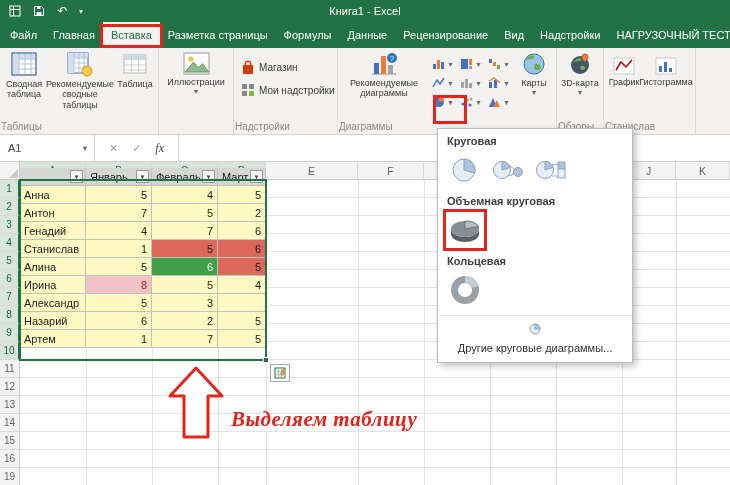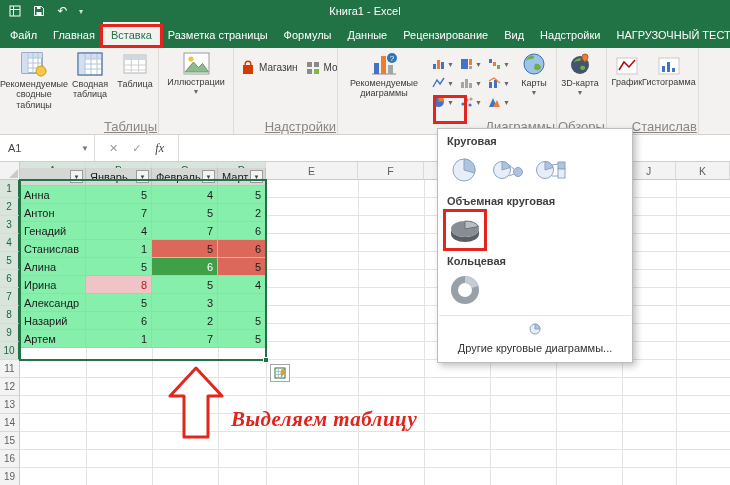--- a/index.html
+++ b/index.html
@@ -16,25 +16,25 @@
   
   .tabbar{height:26px;background:#217346;display:flex;align-items:stretch;padding-left:2px;}
   .tab{display:flex;align-items:center;padding:0 8px;font-size:11px;color:#fff;white-space:nowrap;cursor:default;}
   .tab.active{background:#f3f2f1;color:#217346;position:relative;}
   .redbox-tab{position:absolute;left:-3px;top:2px;right:-3px;bottom:0;border:3px solid #e3261d;pointer-events:none;z-index:40;}
 
   
   .ribbon{height:87px;background:#f3f2f1;border-bottom:1px solid #d5d2cf;display:flex;position:relative;}
   .rgroup{display:flex;flex-direction:column;border-right:1px solid #dedbd8;padding:1px 1px 0;overflow:hidden;}
   .rg-content{flex:1;display:flex;align-items:flex-start;}
-  .rg-label{height:14px;line-height:13px;text-align:right;font-size:13px;color:#8a8782;text-decoration:underline;}
+  .rg-label{height:14px;line-height:13px;text-align:left;font-size:10px;color:#8a8782;}
   .bigbtn{display:flex;flex-direction:column;align-items:center;text-align:center;font-size:9px;color:#3b3a39;line-height:1.15;padding-top:3px;}
   .bigbtn svg{margin-bottom:2px;}
   .caret{font-size:7px;color:#6a6a6a;line-height:1;margin-top:1px;}
-  .addins-stack{display:flex;gap:8px;margin-top:11px;padding:0 6px;}
+  .addins-stack{display:flex;flex-direction:column;gap:8px;margin-top:11px;padding:0 6px;}
   .smallbtn{display:flex;align-items:center;gap:4px;font-size:10px;color:#3b3a39;white-space:nowrap;}
   .chartgrid{display:grid;grid-template-columns:repeat(3,28px);grid-auto-rows:19px;margin:5px 0 0 0;}
   .minibtn{display:flex;align-items:center;justify-content:center;gap:2px;}
   .redbox-pie{position:absolute;left:433px;top:95px;width:34px;height:29px;border:3px solid #e3261d;z-index:40;pointer-events:none;}
 
   
   .fbar{height:27px;display:flex;border-bottom:1px solid #cfcfcf;background:#fff;font-size:11px;color:#444;}
   .namebox{width:95px;border-right:1px solid #d9d9d9;display:flex;align-items:center;justify-content:space-between;padding:0 5px 0 8px;}
   .ncaret{font-size:8px;color:#777;}
   .fxbtns{width:84px;display:flex;align-items:center;justify-content:space-evenly;border-right:1px solid #d9d9d9;color:#9a9a9a;font-size:11px;}
@@ -60,21 +60,21 @@
       linear-gradient(#e3e3e3,#e3e3e3);
     background-size:auto,1px 100%,1px 100%,1px 100%,1px 100%,1px 100%,1px 100%,1px 100%,1px 100%,1px 100%,1px 100%;
     background-position:0 0,66px 0,132px 0,198px 0,246px 0,338px 0,404px 0,470px 0,536px 0,602px 0,656px 0;
     background-repeat:repeat,no-repeat,no-repeat,no-repeat,no-repeat,no-repeat,no-repeat,no-repeat,no-repeat,no-repeat,no-repeat;}
   .xltable{position:absolute;left:20px;top:6px;width:246px;z-index:2;}
   .trow{display:flex;height:18px;}
   .trow > :nth-child(1){width:66px;}
   .trow > :nth-child(2){width:66px;}
   .trow > :nth-child(3){width:66px;}
   .trow > :nth-child(4){width:48px;}
-  .cell{border-right:1px solid #bcc3bd;border-bottom:1px solid #bcc3bd;background:#86efac;color:#1c1c1c;display:flex;align-items:center;padding:0 4px;overflow:hidden;white-space:nowrap;}
+  .cell{border-right:1px solid #bcc3bd;border-bottom:1px solid #bcc3bd;background:#fef9c3;color:#1c1c1c;display:flex;align-items:center;padding:0 4px;overflow:hidden;white-space:nowrap;}
   .cell.num{justify-content:flex-end;}
   .cell.hdr{background:#d5d7d5;position:relative;padding-right:16px;color:#1a1a1a;}
   .filterbtn{position:absolute;right:2px;top:2px;width:13px;height:13px;background:#f4f4f4;border:1px solid #9b9b9b;display:flex;align-items:center;justify-content:center;font-size:6px;color:#444;}
   .cell.c-red{background:#db685a;}
   .cell.c-green{background:#3fa047;color:#fff;}
   .cell.c-pink{background:#f0c3c6;color:#c11b1b;}
   .selbox{position:absolute;left:19px;top:17px;width:248px;height:182px;border:2px solid #217346;z-index:3;pointer-events:none;}
   .handle{position:absolute;right:-4px;bottom:-4px;width:6px;height:6px;background:#217346;border:1px solid #fff;}
   .qabtn{position:absolute;left:270px;top:202px;width:20px;height:18px;background:#fff;border:1px solid #a6a6a6;z-index:3;display:flex;align-items:center;justify-content:center;}
 
@@ -129,39 +129,39 @@
   <div class="tab">Рецензирование</div>
   <div class="tab">Вид</div>
   <div class="tab">Надстройки</div>
   <div class="tab">НАГРУЗОЧНЫЙ ТЕСТ</div>
 </div>
 
 <div class="ribbon">
 
   <div class="rgroup">
     <div class="rg-content">
+      <div class="bigbtn" style="width:46px">
+        <svg width="26" height="25" viewBox="0 0 26 25">
+          <rect x="1" y="1" width="24" height="22" fill="#fff" stroke="#9aa7b8"></rect>
+          <rect x="1" y="1" width="24" height="6" fill="#d3dff0"></rect>
+            <rect x="1" y="1" width="7" height="22" fill="#d3dff0"></rect>
+          <path d="M8 7h17M8 12h17M8 17h17M8 1v22M14 1v22M20 1v22" stroke="#b3c4da" fill="none"></path>
+          <rect x="1" y="1" width="24" height="22" fill="none" stroke="#41699c"></rect>
+        </svg>
+        <span>Сводная таблица</span>
+      </div>
       <div class="bigbtn" style="width:66px">
         <svg width="26" height="25" viewBox="0 0 26 25">
           <rect x="1" y="1" width="20" height="20" fill="#fff" stroke="#41699c"></rect>
           <rect x="1" y="1" width="20" height="5" fill="#d3dff0"></rect>
             <rect x="1" y="1" width="6" height="20" fill="#d3dff0"></rect>
           <path d="M7 6h14M7 11h14M7 16h14M7 1v20M12 1v20M17 1v20" stroke="#b3c4da" fill="none"></path>
           <circle cx="20" cy="19" r="5" fill="#f7c944" stroke="#c79a1f"></circle>
         </svg>
         <span>Рекомендуемые сводные таблицы</span>
-      </div>
-      <div class="bigbtn" style="width:46px">
-        <svg width="26" height="25" viewBox="0 0 26 25">
-          <rect x="1" y="1" width="24" height="22" fill="#fff" stroke="#9aa7b8"></rect>
-          <rect x="1" y="1" width="24" height="6" fill="#d3dff0"></rect>
-            <rect x="1" y="1" width="7" height="22" fill="#d3dff0"></rect>
-          <path d="M8 7h17M8 12h17M8 17h17M8 1v22M14 1v22M20 1v22" stroke="#b3c4da" fill="none"></path>
-          <rect x="1" y="1" width="24" height="22" fill="none" stroke="#41699c"></rect>
-        </svg>
-        <span>Сводная таблица</span>
       </div>
       <div class="bigbtn" style="width:44px">
         <svg width="26" height="25" viewBox="0 0 26 25">
           <rect x="2" y="3" width="22" height="18" fill="#fff" stroke="#b5b5b5"></rect>
           <rect x="2" y="3" width="22" height="5" fill="#cfd9e6"></rect>
           <path d="M2 13h22M2 18h22M9.3 3v18M16.6 3v18" stroke="#cfcfcf" fill="none"></path>
         </svg>
         <span>Таблица</span>
       </div>
     </div>

